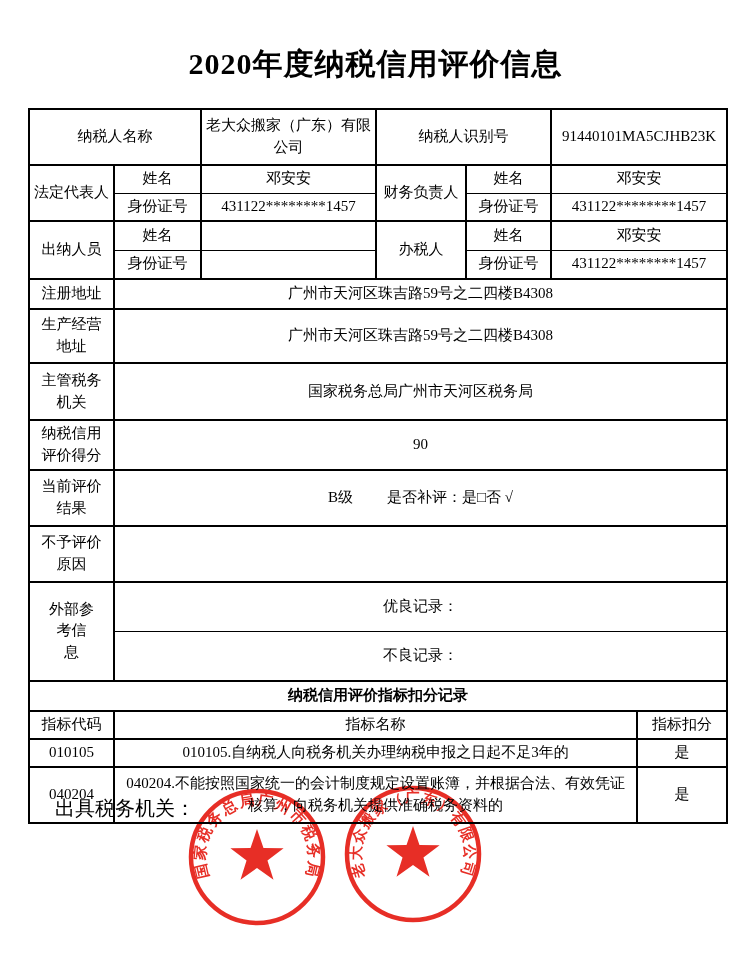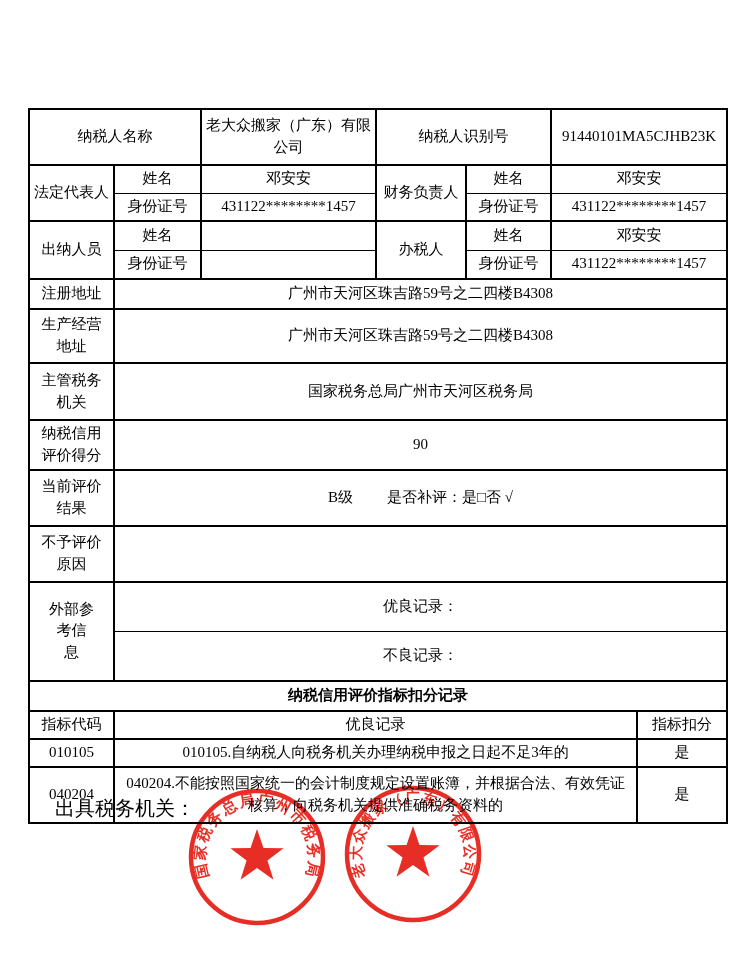--- a/index.html
+++ b/index.html
@@ -31,20 +31,21 @@
   .issue-time .lbl{margin-right:18px;}
   .stamp{position:absolute;mix-blend-mode:multiply;opacity:0.92;}
   .stamp-left{left:183px;top:783px;}
   .stamp-right{left:339px;top:780px;}
 </style>
 </head>
 <body>
 
 <div class="page">
 
+  <h1 class="title">2020年度纳税信用评价信息</h1>
 
   <table class="doc">
     <colgroup>
       <col style="width:85px">
         <col style="width:87px">
         <col style="width:175px">
       <col style="width:90px">
         <col style="width:85px">
         <col style="width:86px">
         <col style="width:90px">
@@ -127,21 +128,21 @@
     </tr>
     <tr class="tb" style="height:28px">
       <td colspan="6" class="left">不良记录：</td>
     </tr>
 
     <tr style="height:30px">
       <td colspan="7" class="bold">纳税信用评价指标扣分记录</td>
     </tr>
     <tr style="height:22px">
       <td>指标代码</td>
-      <td colspan="5">优良记录</td>
+      <td colspan="5">指标名称</td>
       <td>指标扣分</td>
     </tr>
     <tr style="height:28px">
       <td>010105</td>
       <td colspan="5">010105.自纳税人向税务机关办理纳税申报之日起不足3年的</td>
       <td>是</td>
     </tr>
     <tr style="height:56px">
       <td>040204</td>
       <td colspan="5">040204.不能按照国家统一的会计制度规定设置账簿，并根据合法、有效凭证核算，向税务机关提供准确税务资料的</td>

